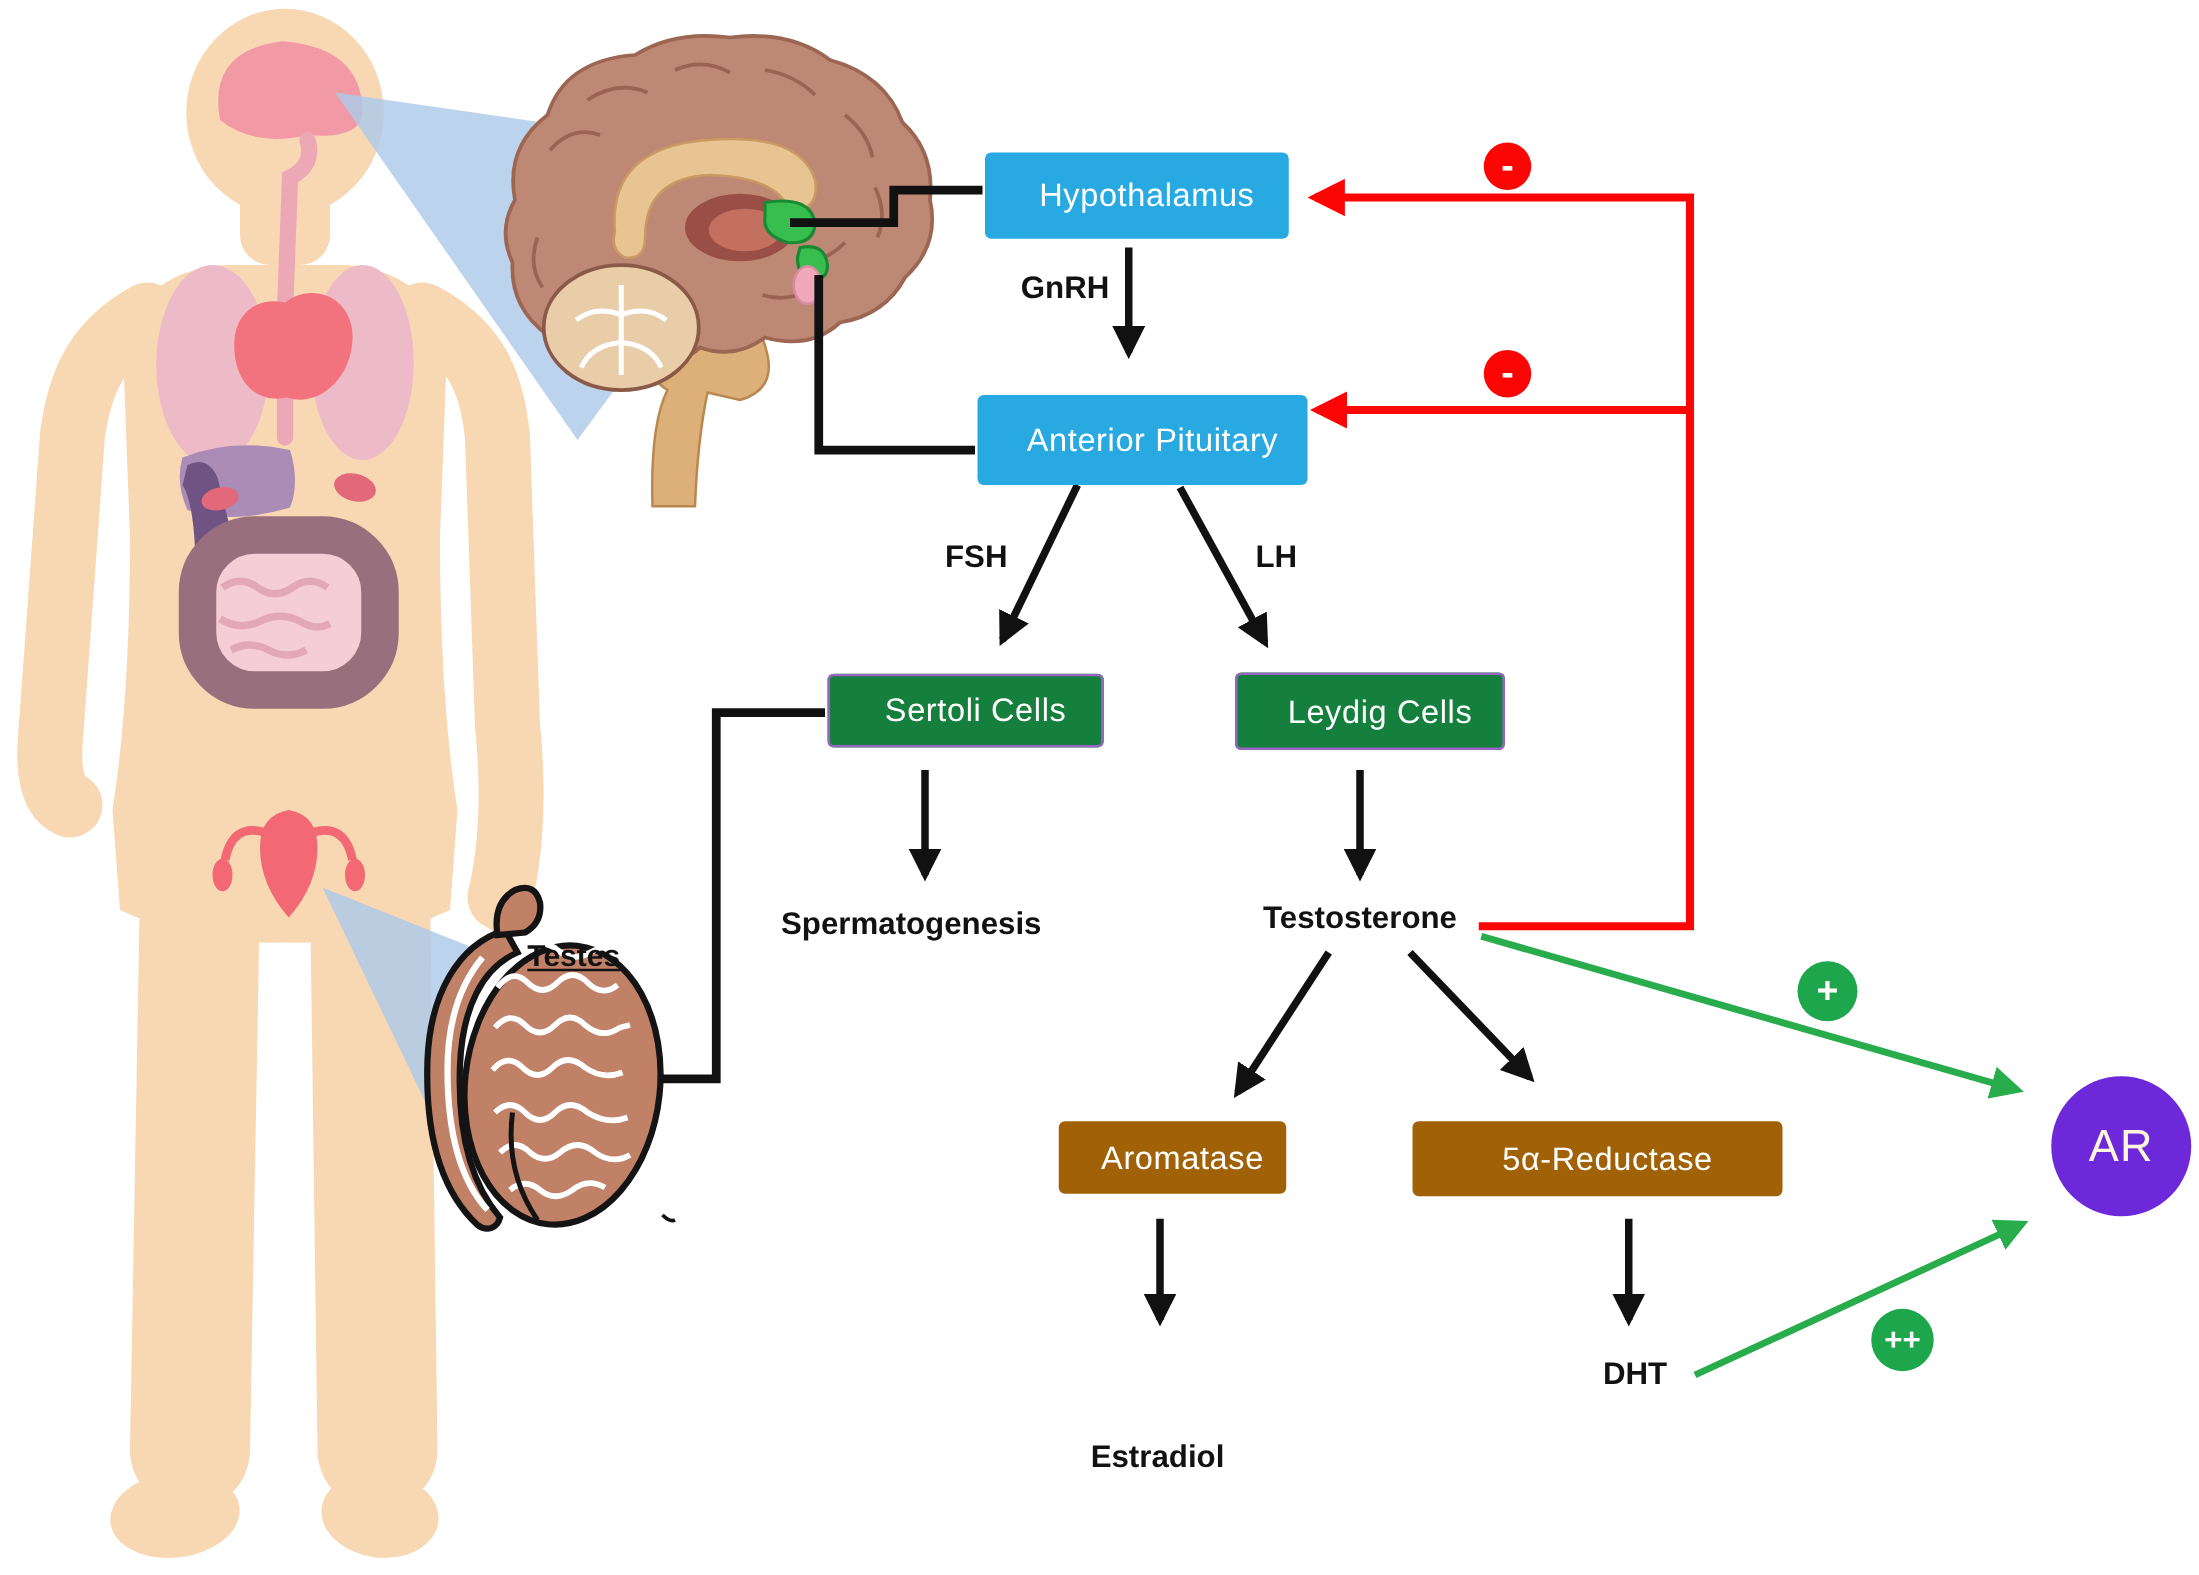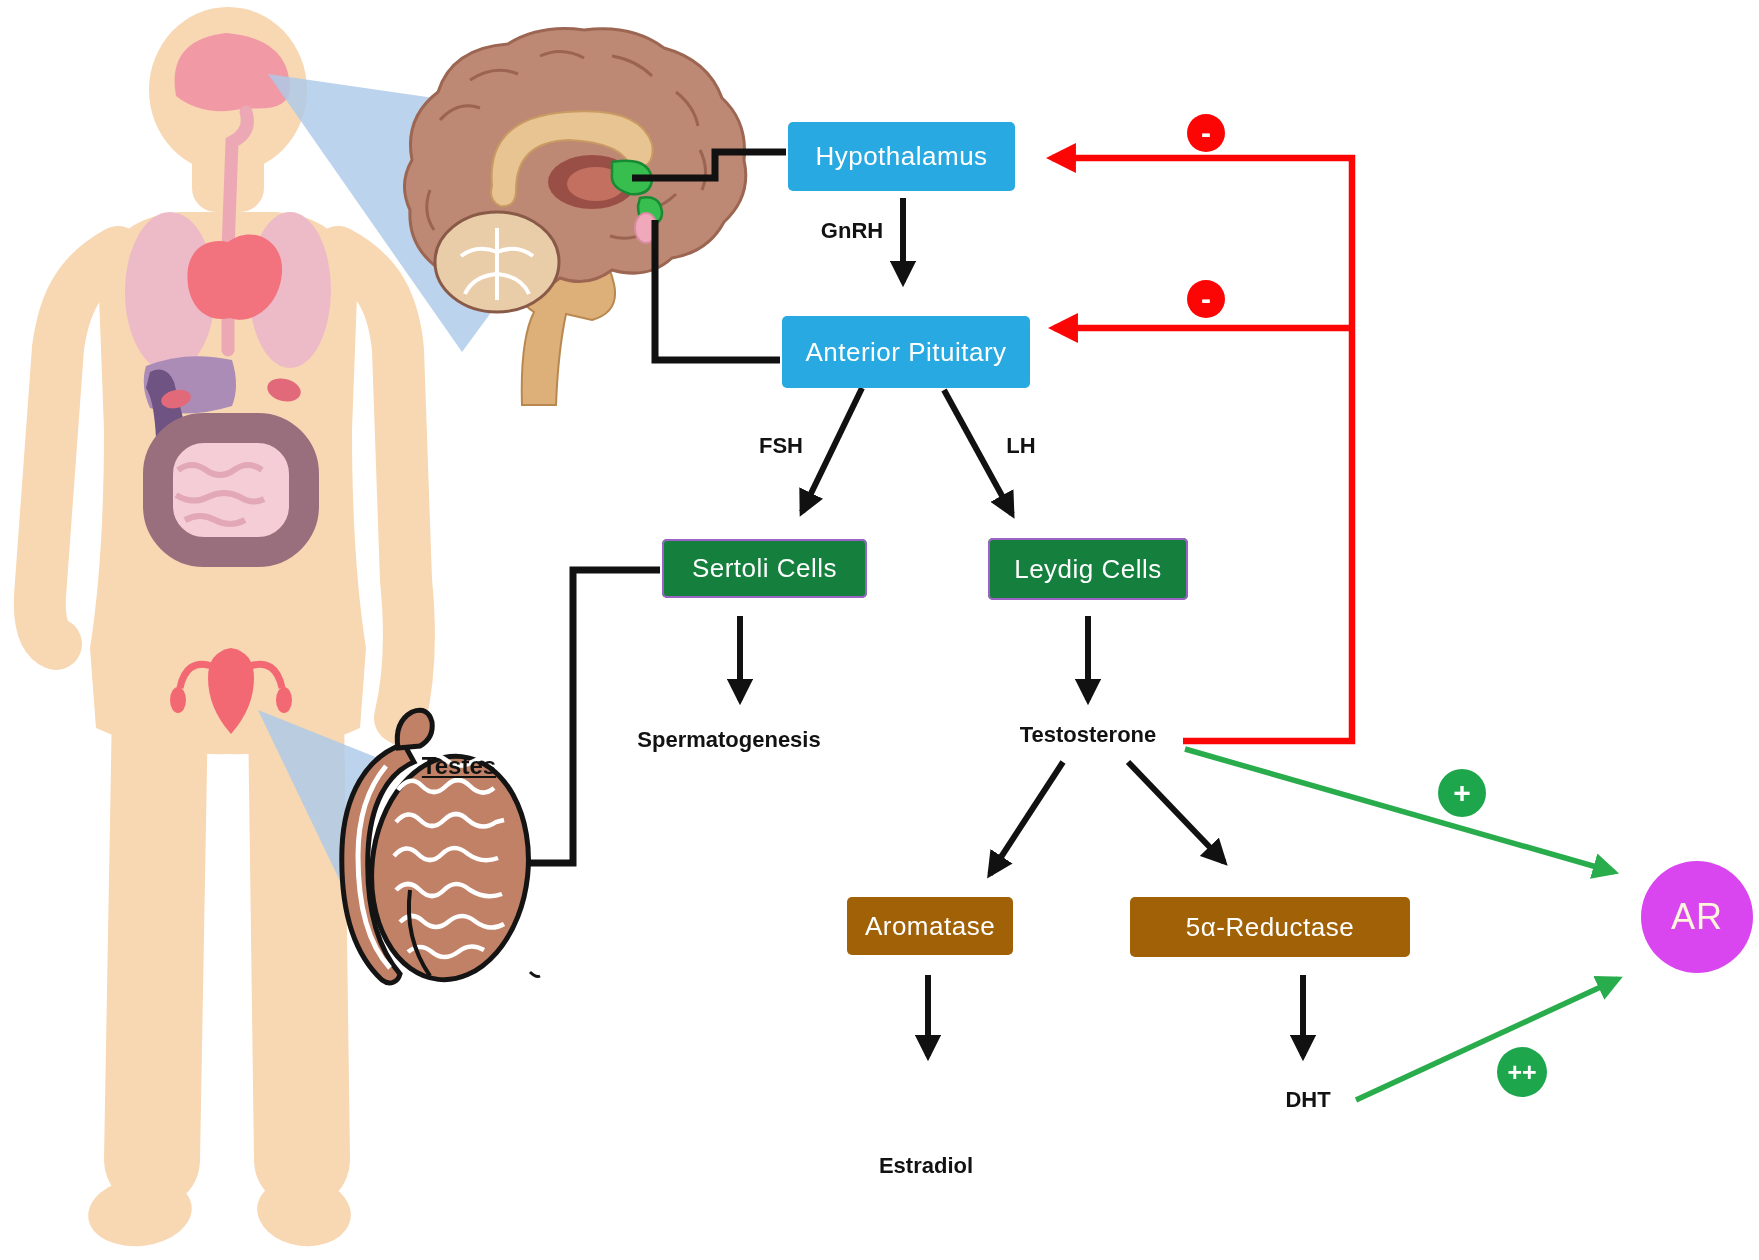--- a/index.html
+++ b/index.html
@@ -5,39 +5,40 @@
   html,body{margin:0;padding:0;background:#ffffff;}
   .stage{
     position:relative;width:1759px;height:1260px;background:#ffffff;
     font-family:"Liberation Sans", sans-serif;overflow:hidden;
   }
   svg.layer{position:absolute;left:0;top:0;}
   .node{
     position:absolute;display:flex;align-items:center;justify-content:center;
     color:#ffffff;font-size:26px;border-radius:5px;text-align:center;
     letter-spacing:0.5px;
+    padding-left:16px;
   }
   .node.blue{background:#29a9e1;}
   .node.purple{background:#15803d;box-shadow:0 0 0 2px #9a63c4 inset;}
   .node.orange{background:#a16207;}
   .lbl{
     position:absolute;transform:translate(-50%,-50%);
-    font-weight:bold;color:#121212;font-size:22px;white-space:nowrap;
+    font-weight:bold;color:#121212;font-size:25px;white-space:nowrap;
   }
   .lbl.small{font-size:24px;}
   .badge{
     position:absolute;transform:translate(-50%,-50%);
     border-radius:50%;display:flex;align-items:center;justify-content:center;
     color:#ffffff;font-weight:bold;line-height:1;
   }
   .badge.red{background:#fb0604;width:38px;height:38px;font-size:30px;}
   .badge.green{background:#1ea64c;width:48px;height:48px;font-size:30px;}
   .badge.green.wide{width:50px;height:50px;font-size:25px;}
   .ar-circle{
-    position:absolute;border-radius:50%;background:#d946ef;
+    position:absolute;border-radius:50%;background:#6d28d9;
     display:flex;align-items:center;justify-content:center;
     color:#fdf6dc;font-size:36px;letter-spacing:1px;
   }
 </style>
 </head>
 <body>
 
 <div class="stage">
 
   <svg class="layer" width="1759" height="1260" viewBox="0 0 1759 1260">

